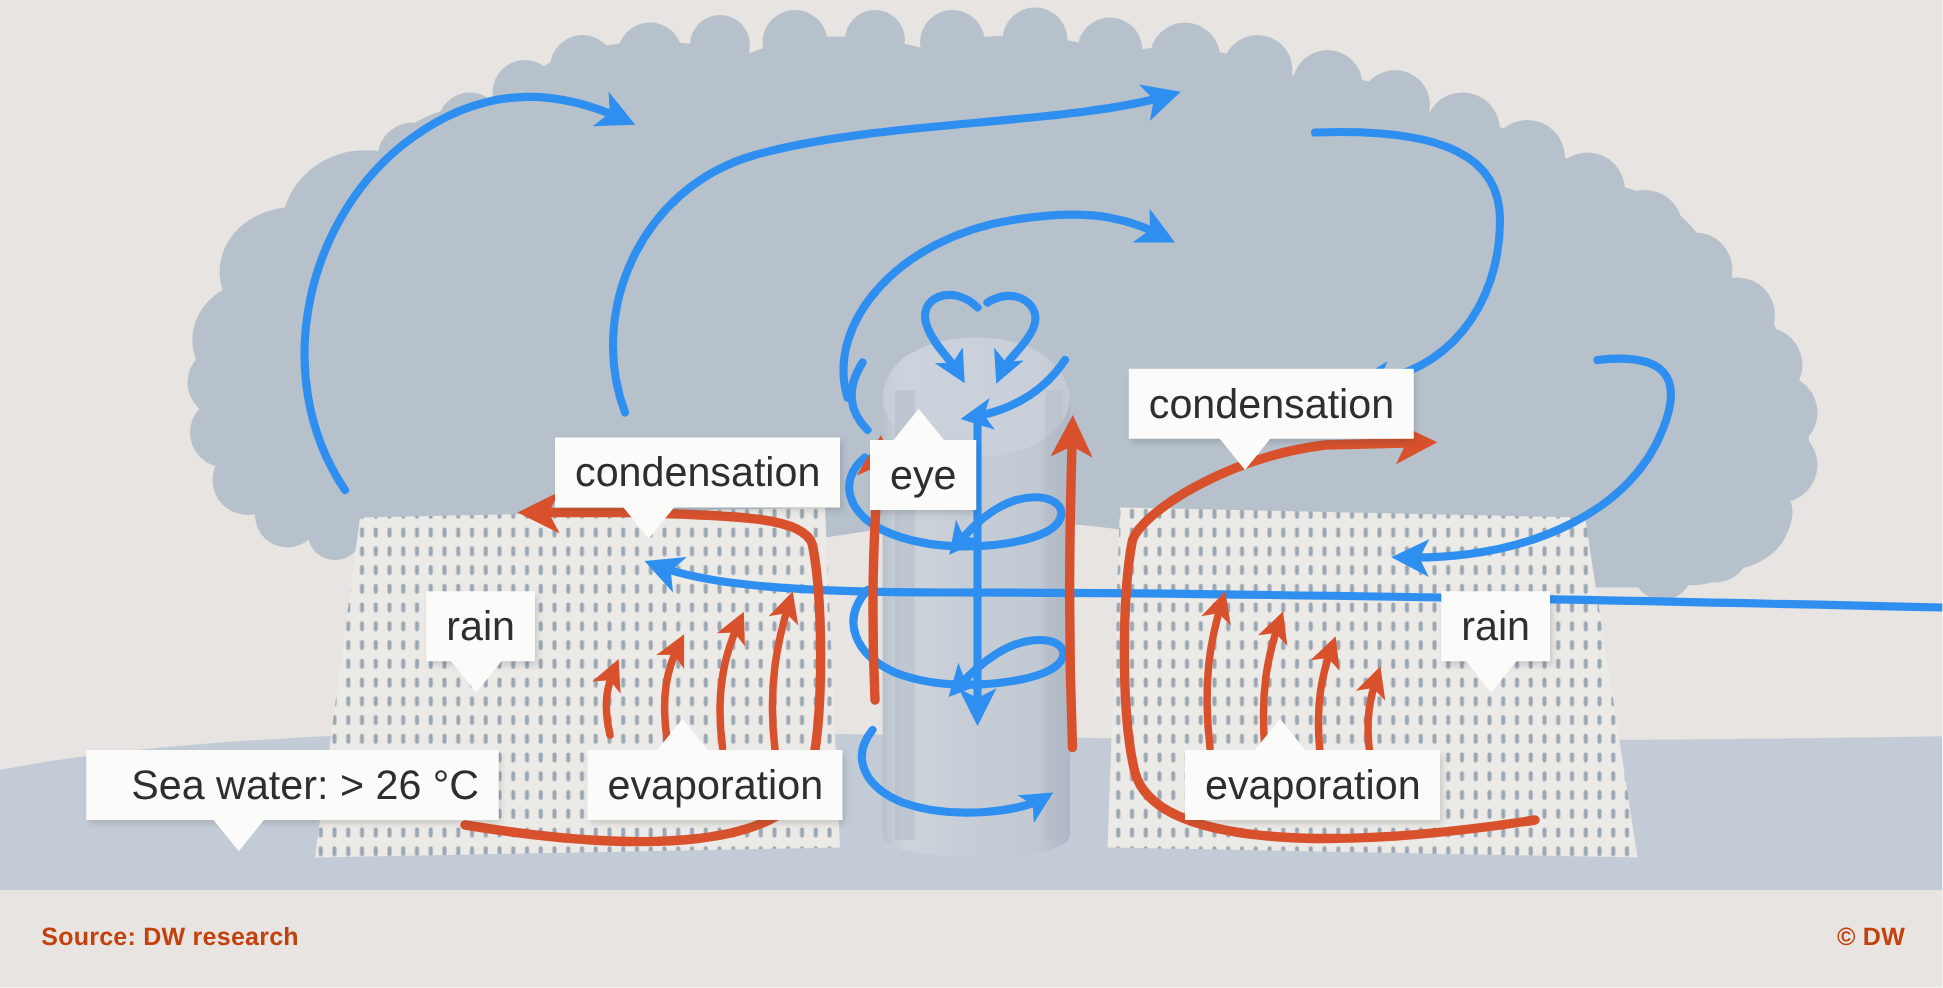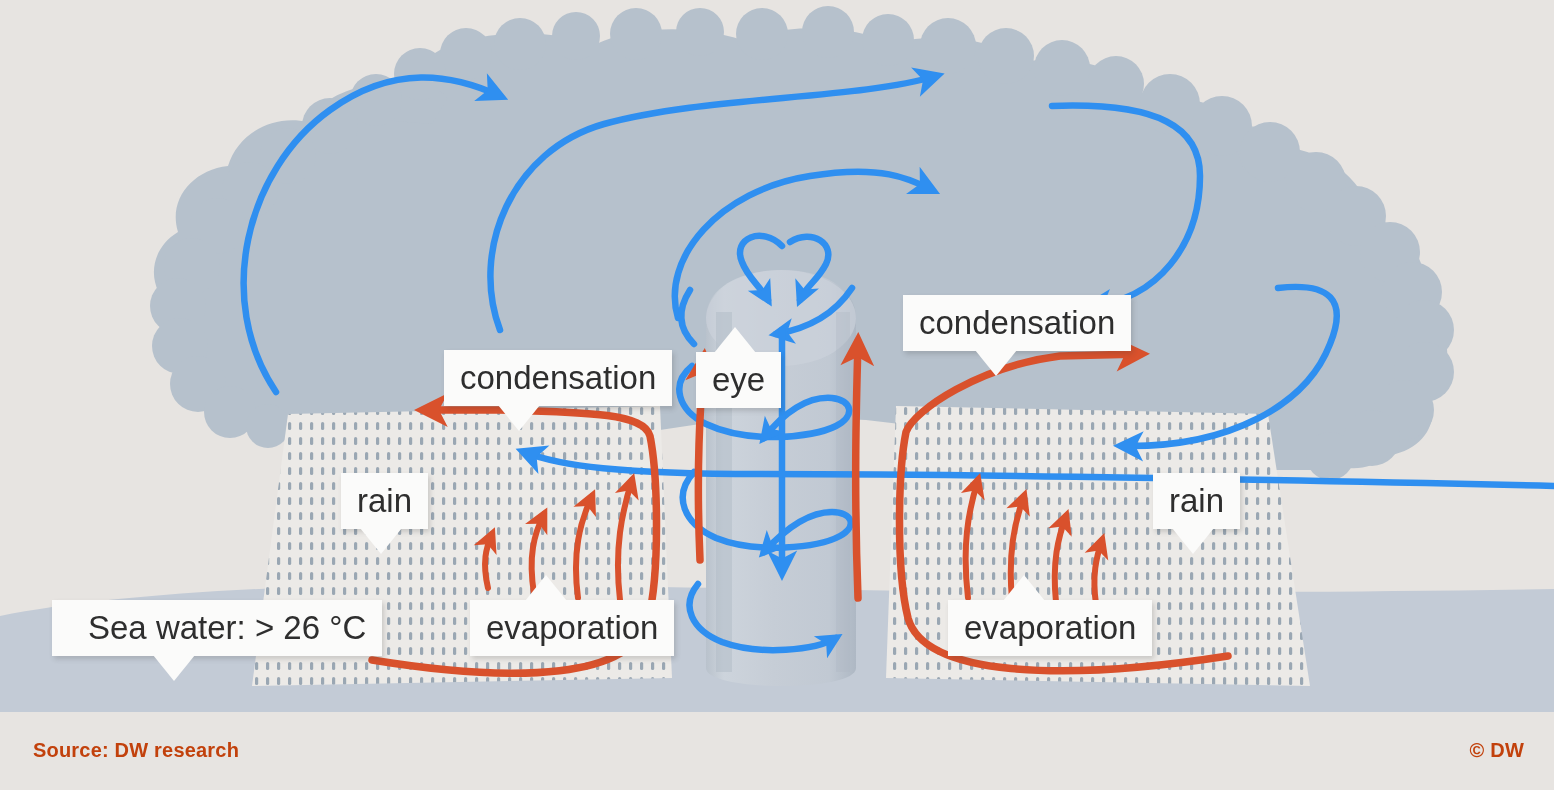--- a/index.html
+++ b/index.html
@@ -282,21 +282,21 @@
   <div class="callout up" style="left:470px; top:600px;">
     <span>evaporation</span>
     <span class="tail" style="left:55px;"></span>
   </div>
 
   <div class="callout up" style="left:948px; top:600px;">
     <span>evaporation</span>
     <span class="tail" style="left:55px;"></span>
   </div>
 
-  <div class="callout down" style="left:52px; top:600px;padding-left:36px;">
+  <div class="callout down" style="left:69px; top:600px;padding-left:36px;">
     <span>Sea water: &gt; 26 °C</span>
     <span class="tail" style="left:101px;"></span>
   </div>
 
   <div class="footer-text" id="footer-source">Source: DW research</div>
   <div class="footer-text" id="footer-copyright">© DW</div>
 
 </div>
 
 </body></html>

